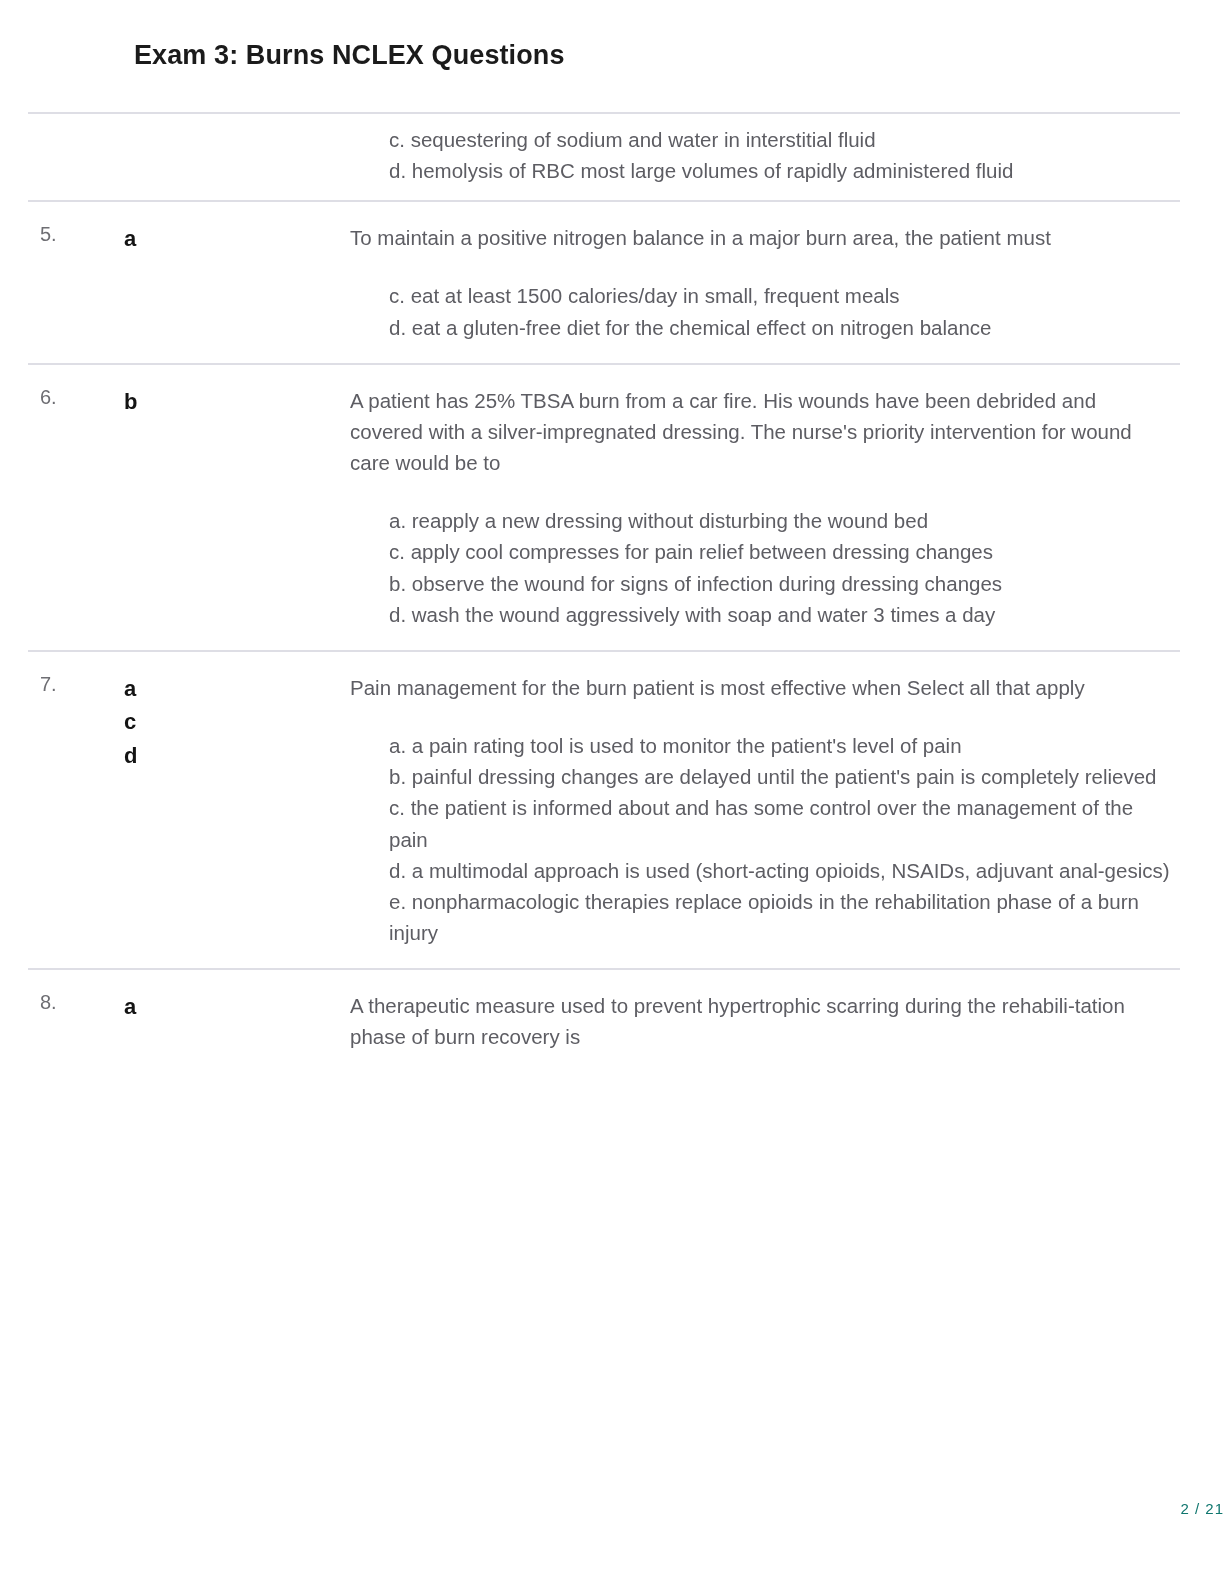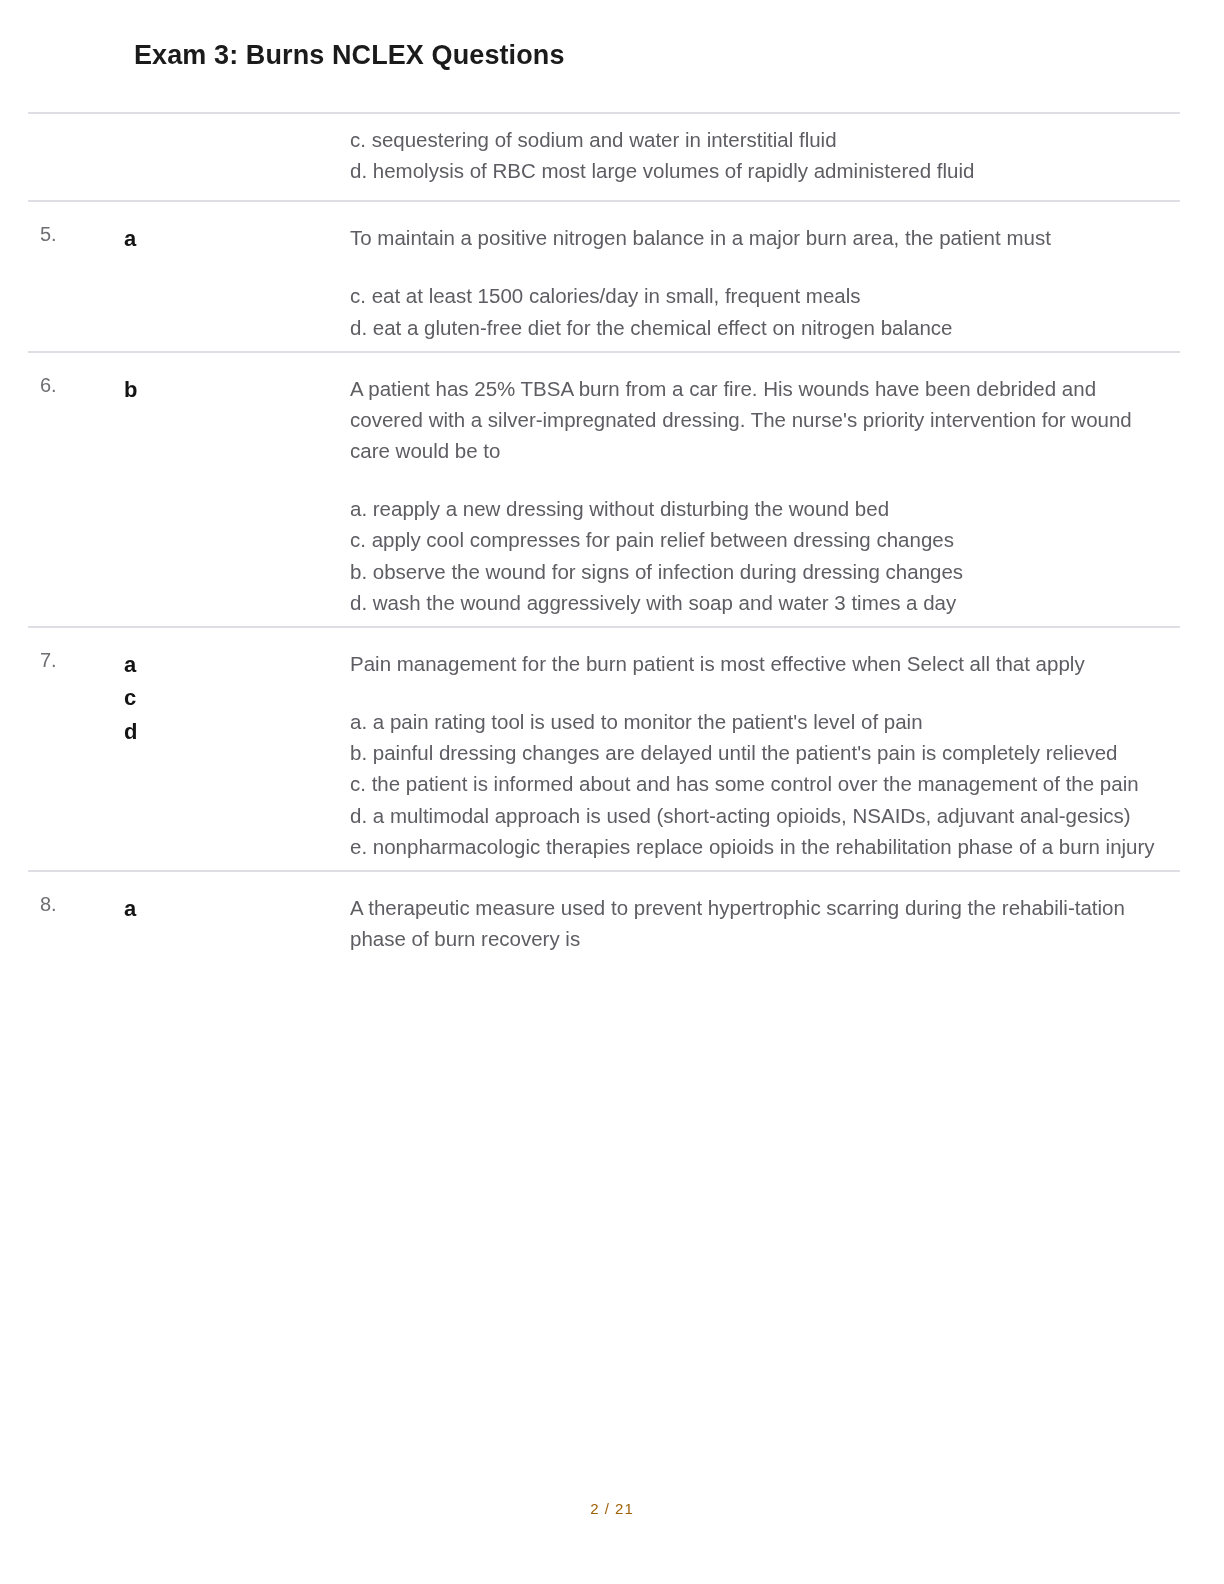--- a/index.html
+++ b/index.html
@@ -70,53 +70,54 @@
     font-weight: 700;
     color: #141414;
     line-height: 1.52;
   }
   .col-ans .ansline { display: block; }
   .col-body {
     flex: 1 1 auto;
     box-sizing: border-box;
     padding-top: 20px;
     padding-right: 8px;
-    padding-bottom: 8px;
+    padding-bottom: 20px;
     font-size: 20.5px;
     color: #5d5d63;
     line-height: 1.52;
   }
   .qstem {
     color: #5d5d63;
     margin: 0 0 0 0;
   }
   .optlist {
     margin-top: 27px;
   }
   .optlist .opt {
     display: block;
     color: #5d5d63;
+    margin-left: 39px;
   }
 
   
   .qrow.r-top .col-body { padding-top: 10px; padding-bottom: 14px; }
   .qrow.r-top .col-num,
   .qrow.r-top .col-ans { padding-top: 10px; }
 
   .qrow.r8 .col-body { padding-bottom: 10px; }
 
   
   .page-footer {
     position: absolute;
     left: 0;
     top: 1500px;
     width: 1224px;
-    text-align: center;
+    text-align: right;
     font-size: 15px;
-    color: #a16207;
+    color: #0f766e;
     letter-spacing: 1px;
   }
 </style>
 </head>
 <body>
 
 <div id="page">
 
   <div class="doc-title">Exam 3: Burns NCLEX Questions</div>
 

